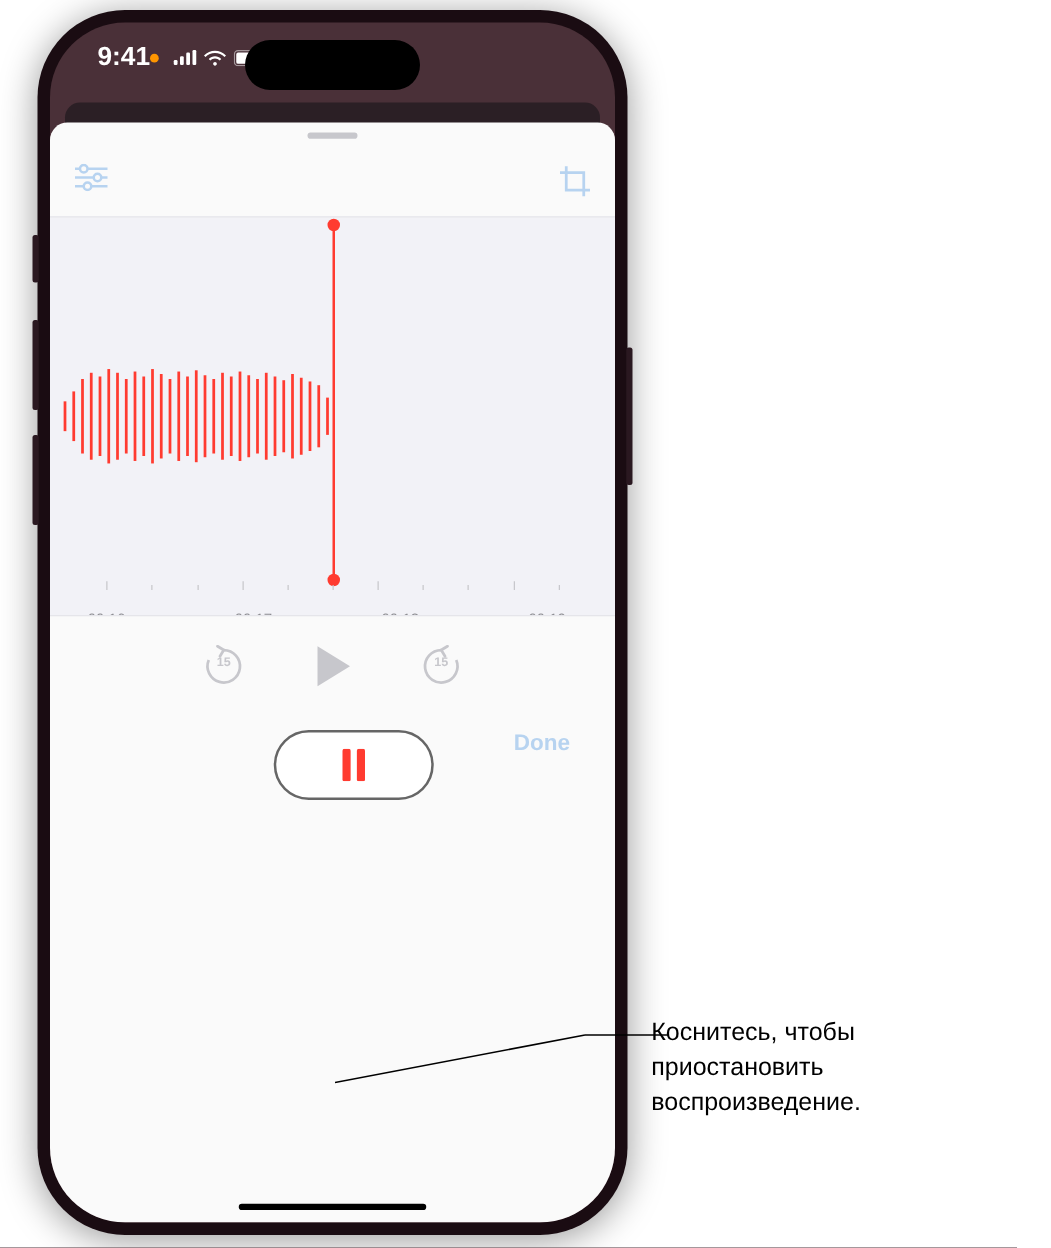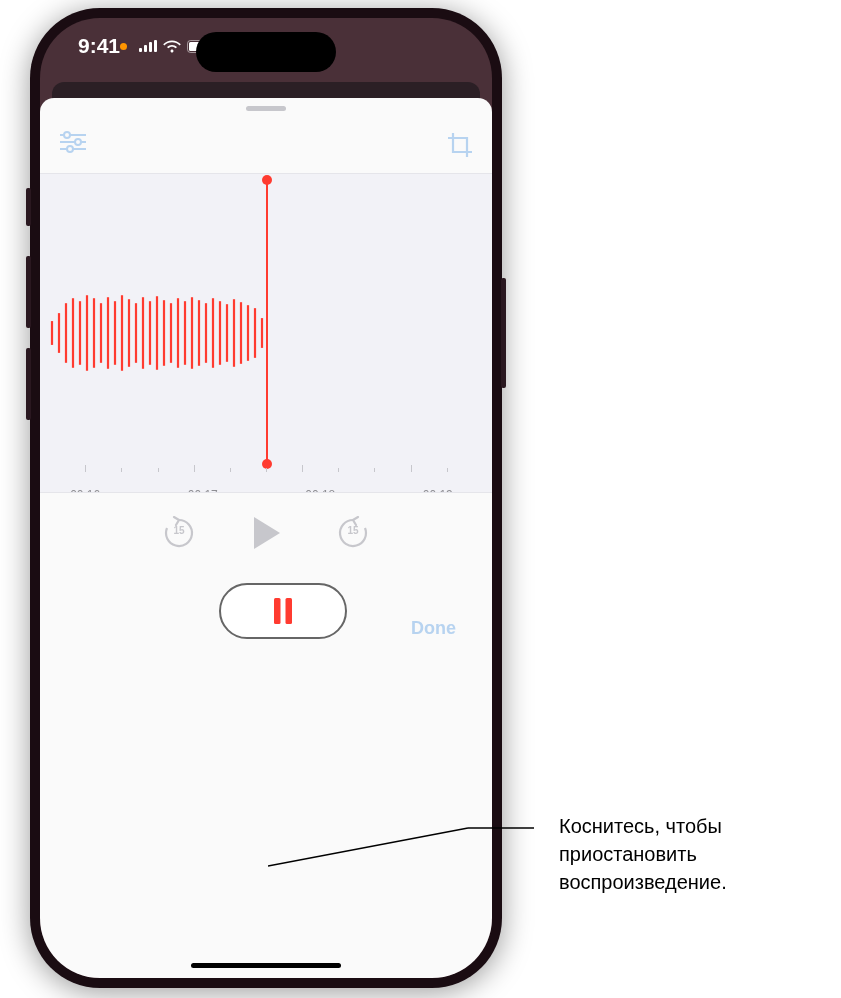--- a/index.html
+++ b/index.html
@@ -177,21 +177,21 @@
     margin-top: 22px;
     color: #c7c7cc;
   }
   .skip-btn { position: relative; color: #c7c7cc; }
   .skip-label {
     position: absolute; top: 9px; left: 0; right: 0;
     text-align: center; font-size: 10px; font-weight: 600;
   }
   .bottom-row {
     display: flex;
-    align-items: flex-end;
+    align-items: flex-start;
     justify-content: center;
     margin-top: 28px;
     position: relative;
     padding: 0 20px;
     margin-left: 33px;
   }
   .pause-btn {
     width: 128px; height: 56px;
     border: 2.5px solid #666;
     border-radius: 28px;
@@ -213,21 +213,21 @@
     bottom: 10px;
     left: 50%;
     transform: translateX(-50%);
     width: 150px; height: 5px;
     background: #000;
     border-radius: 3px;
   }
   
   .callout {
     position: absolute;
-    left: 559px;
+    left: 521px;
     top: 812px;
     width: 280px;
     font-size: 20px;
     line-height: 1.4;
     color: #000;
   }
   .callout-line {
     position: absolute;
     pointer-events: none;
   }

